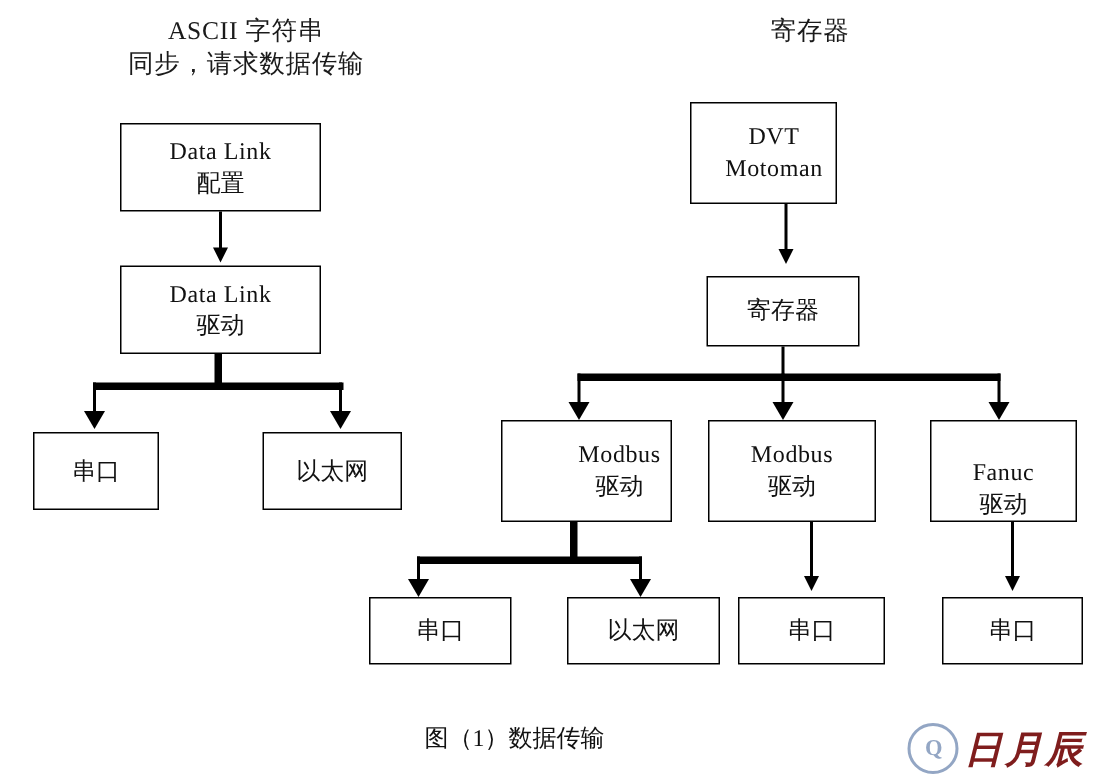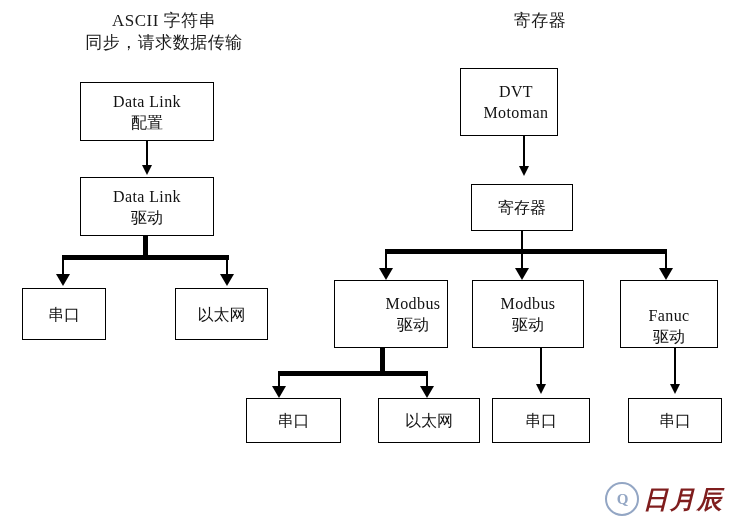--- a/index.html
+++ b/index.html
@@ -206,19 +206,20 @@
   </div>
 
   <div class="node" style="left:492px; top:398px; width:98px; height:45px;">
     <span class="ln">串口</span>
   </div>
 
   <div class="node" style="left:628px; top:398px; width:94px; height:45px;">
     <span class="ln">串口</span>
   </div>
 
+  <div class="caption" style="left:283px; top:482px;">图（1）数据传输</div>
 
   <div class="logo" style="left:605px; top:482px;">
     <div class="logo-mark">Q</div>
     <div class="logo-text">日月辰</div>
   </div>
 
 </div>
 
 </body></html>

